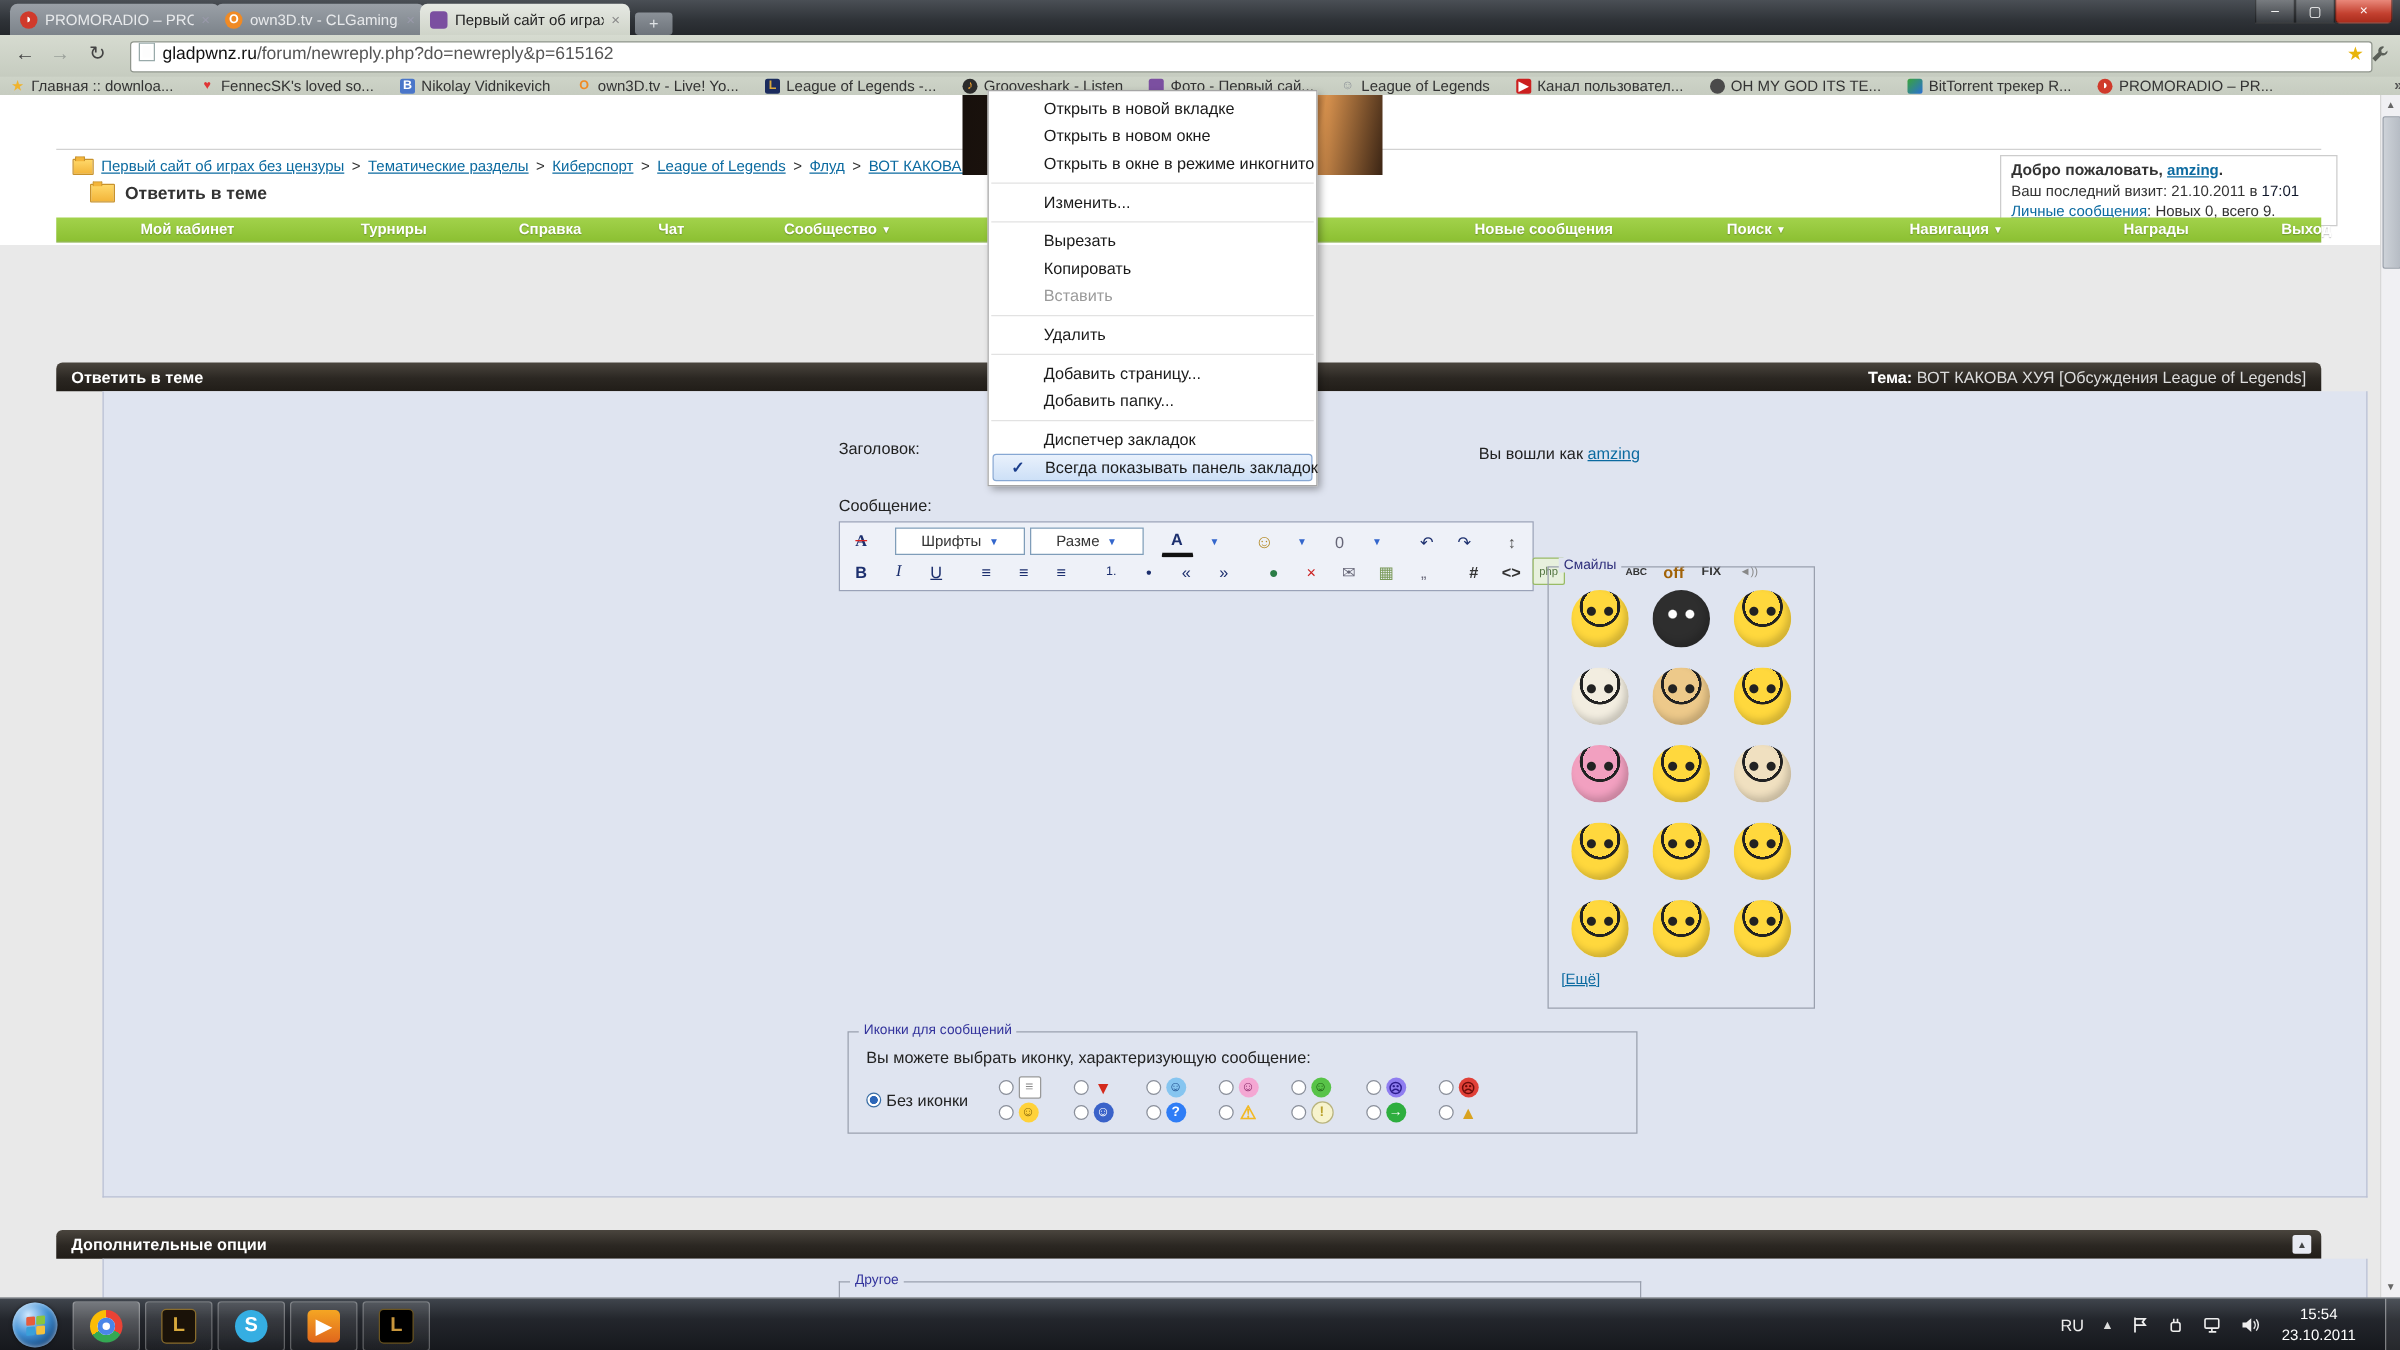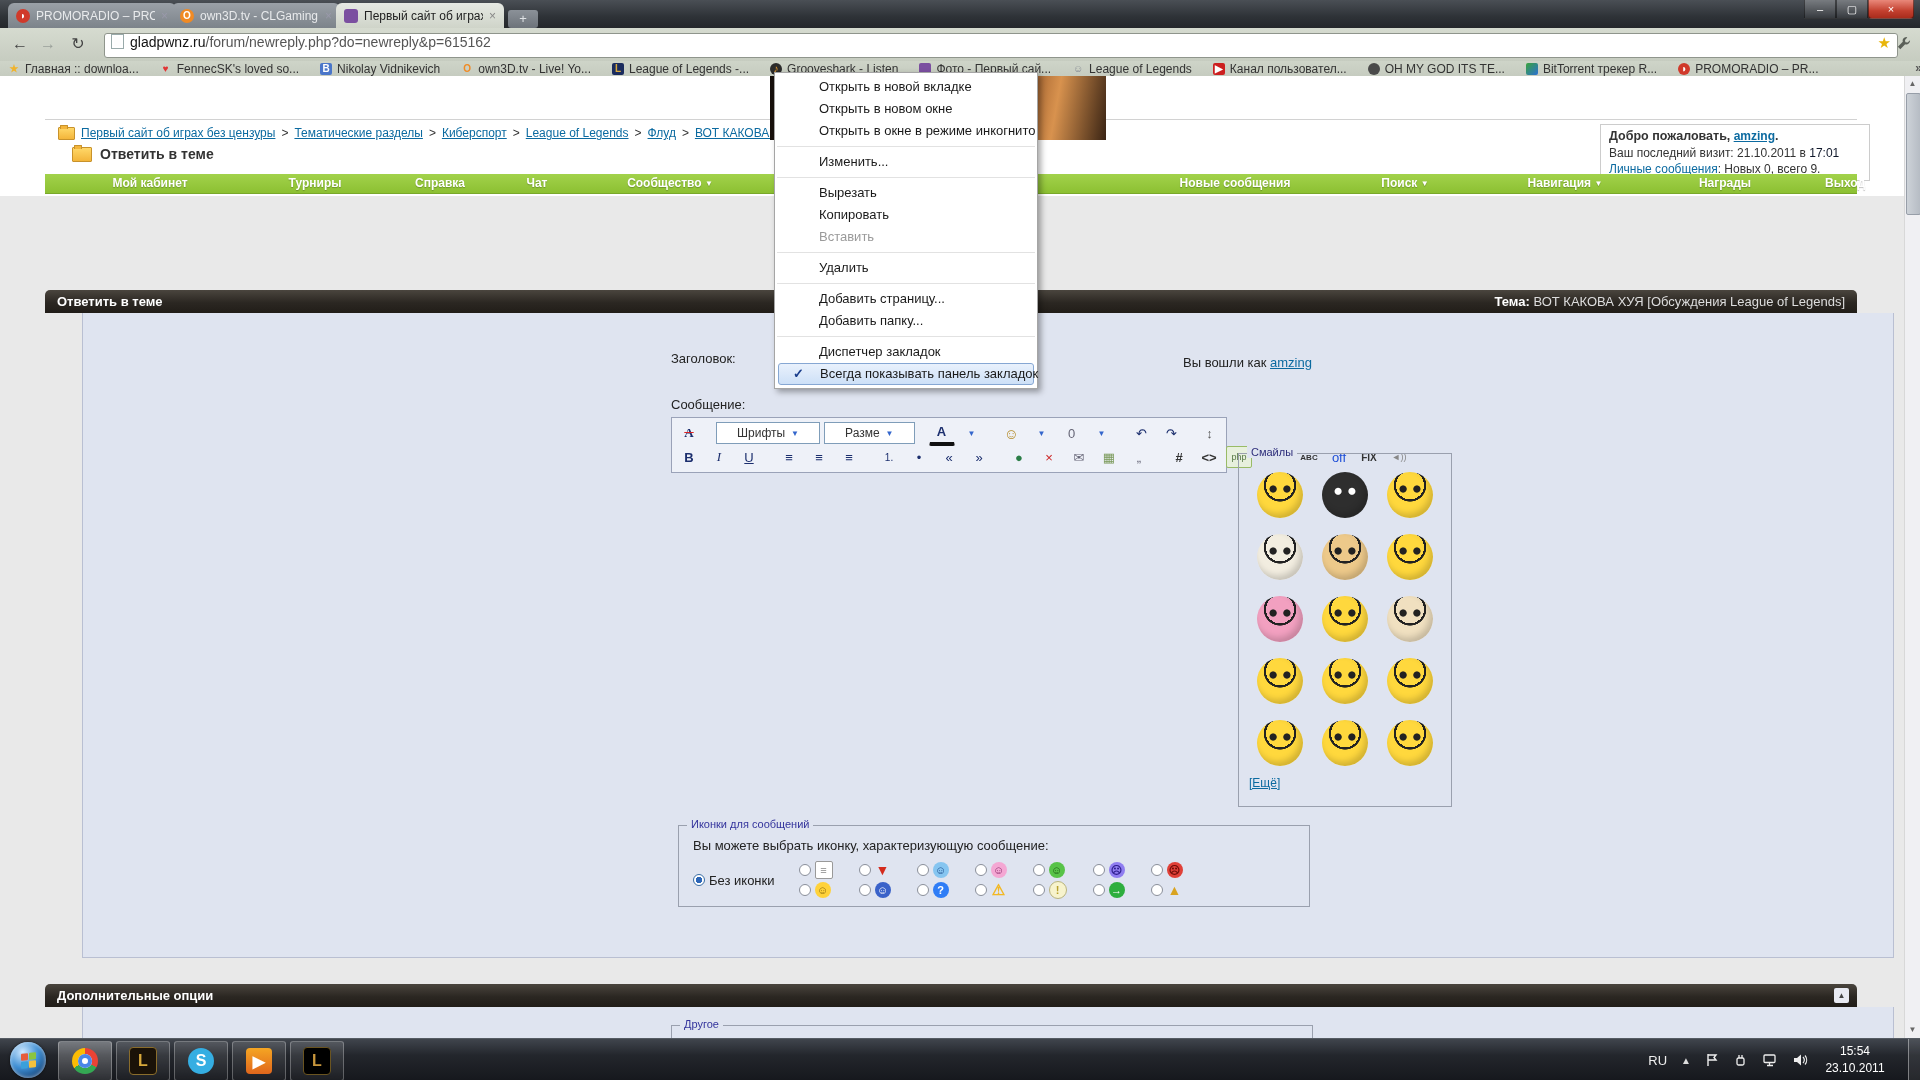--- a/index.html
+++ b/index.html
@@ -114,21 +114,21 @@
          display:inline-block;box-sizing:border-box;}
   .radio.on{border-color:#3a6ea5;background:radial-gradient(circle,#2c66b8 3px,#fff 3.5px);}
   .micon{width:16px;height:16px;border-radius:50%;display:inline-flex;align-items:center;
          justify-content:center;font-size:11px;font-weight:bold;}
   .icell{display:flex;align-items:center;gap:4px;height:18px;}
   
   .fbtn{background:linear-gradient(#fdfdfd,#e8e8e8 45%,#d5d5d5);border:1px solid #8e8e8e;
         border-radius:2px;font-size:13px;color:#111;padding:3px 10px;
         font-family:"Liberation Sans",sans-serif;}
   
-  .cmenu{position:absolute;top:72px;left:774px;width:262px;background:#fff;z-index:50;
+  .cmenu{position:absolute;top:72px;left:790px;width:262px;background:#fff;z-index:50;
          border:1px solid #a5a5a5;box-shadow:3px 3px 6px rgba(0,0,0,.35);padding:3px 0;
          font-size:13px;color:#1a1a1a;}
   .mi{height:22px;line-height:22px;padding-left:44px;position:relative;white-space:nowrap;}
   .mi.dis{color:#9a9a9a;}
   .mi .chk{position:absolute;left:14px;top:0;color:#1a3e8c;font-weight:bold;}
   .mi.hov{background:linear-gradient(#e9f1fc,#cde0f7);border:1px solid #86a7d3;border-radius:3px;
           margin:0 3px;padding-left:41px;height:20px;line-height:20px;}
   .msep{border-top:1px solid #e2e2e2;margin:4px 2px;}
   
   .sbar{position:absolute;top:76px;left:1904px;width:16px;height:962px;background:#f0f0f3;
@@ -361,21 +361,21 @@
           <span class="tbtn" style="color:#667">✉</span>
           <span class="tbtn" style="color:#7a9a5a">▦</span>
           <span class="tbtn" style="color:#667">„</span>
           <span class="tsep"></span>
           <span class="tbtn" style="font-weight:bold;color:#333">#</span>
           <span class="tbtn" style="font-weight:bold;color:#333">&lt;&gt;</span>
           <span class="tbtn" style="font-size:9px;background:#e7f0dd;border:1px solid #9b6;color:#574">php</span>
           <span class="tsep"></span>
           <span class="tbtn" style="color:#e33;font-size:17px;font-weight:bold">*</span>
           <span class="tbtn" style="font-size:8px;font-weight:bold;color:#333">ABC</span>
-          <span class="tbtn" style="font-weight:normal;color:#1d4ed8">off</span>
+          <span class="tbtn" style="font-weight:bold;color:#a16207">off</span>
           <span class="tbtn" style="font-size:10px;font-weight:bold;color:#333">FIX</span>
           <span class="tbtn" style="font-size:9px;color:#888">◄))</span>
         </div>
       </div>
     </div>
 
     <div class="fset" style="left:1155px;top:140px;width:212px;height:352px;">
       <span class="legend">Смайлы</span>
       <div class="smgrid">
         <span class="smiley" style="background-color: rgb(255, 216, 61);"></span>

